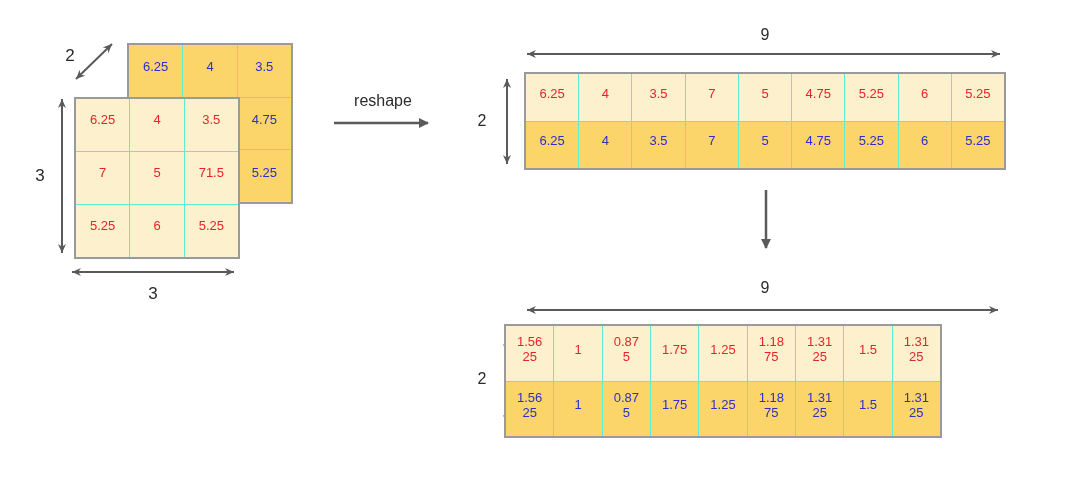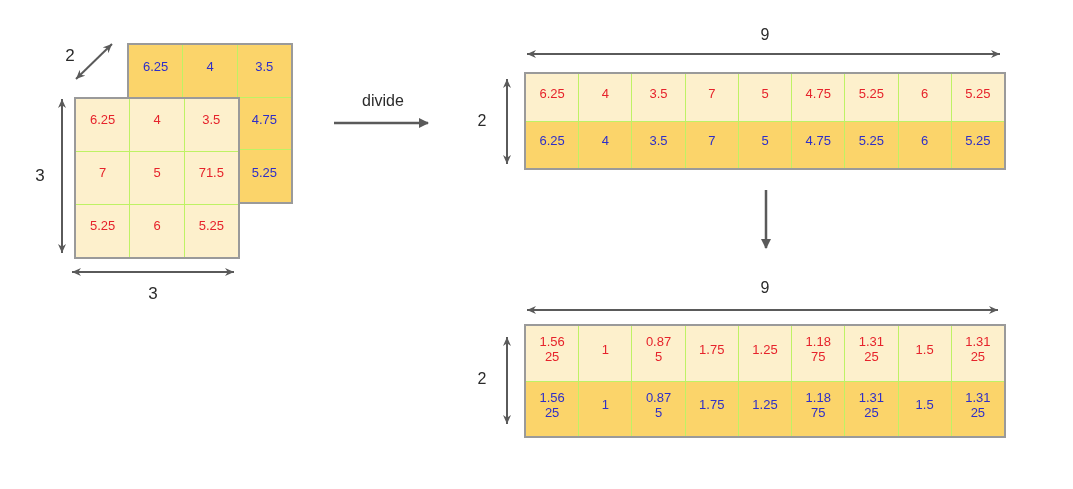--- a/index.html
+++ b/index.html
@@ -4,37 +4,37 @@
 <style>
   html,body{margin:0;padding:0;background:#fff;}
   .canvas{
     position:relative;width:1073px;height:489px;background:#ffffff;overflow:hidden;
     font-family:"Liberation Sans","DejaVu Sans",sans-serif;color:#2b2b2b;
   }
   .arrows{position:absolute;left:0;top:0;width:1073px;height:489px;pointer-events:none;}
   .label{position:absolute;font-size:16px;color:#2b2b2b;}
   .label.center{text-align:center;}
   .grid{
-    position:absolute;display:grid;gap:1px;background:#bef264;
+    position:absolute;display:grid;gap:1px;background:#5eead4;
     border:2px solid #9a9a9a;box-sizing:border-box;
   }
   .grid .cell{
     display:flex;align-items:center;justify-content:center;
     font-size:13px;line-height:15px;text-align:center;white-space:pre-line;
     padding-bottom:8px;box-sizing:border-box;
   }
   .grid-back{left:127px;top:43px;width:166px;height:161px;
     grid-template-columns:repeat(3,1fr);grid-template-rows:repeat(3,1fr);z-index:1;}
   .grid-back .cell{background:#FBD46A;color:#2E2EC8;}
   .grid-front{left:74px;top:97px;width:166px;height:162px;
     grid-template-columns:repeat(3,1fr);grid-template-rows:repeat(3,1fr);z-index:2;}
   .grid-front .cell{background:#FDF0CC;color:#E6232B;padding-bottom:12px;}
   .grid-flat{grid-template-columns:repeat(9,1fr);grid-template-rows:repeat(2,1fr);}
   .grid-reshaped{left:524px;top:72px;width:482px;height:98px;}
-  .grid-divided{left:524px;top:324px;width:482px;height:114px;}
+  .grid-divided{left:504px;top:324px;width:438px;height:114px;}
   .grid-flat .cell:nth-child(-n+9){background:#FDF0CC;color:#E6232B;}
   .grid-flat .cell:nth-child(n+10){background:#FBD46A;color:#2E2EC8;}
   .lbl-17{font-size:17px;}
 </style>
 </head>
 <body>
 
 <div class="canvas">
 
   <svg class="arrows" viewBox="0 0 1073 489">
@@ -54,21 +54,21 @@
     <line x1="507" y1="79" x2="507" y2="164" stroke="#5A5A5A" stroke-width="2" marker-start="url(#dim)" marker-end="url(#dim)"></line>
     <line x1="766" y1="190" x2="766" y2="248" stroke="#5A5A5A" stroke-width="2.5" marker-end="url(#solid)"></line>
     <line x1="527" y1="310" x2="998" y2="310" stroke="#5A5A5A" stroke-width="2" marker-start="url(#dim)" marker-end="url(#dim)"></line>
     <line x1="507" y1="337" x2="507" y2="424" stroke="#5A5A5A" stroke-width="2" marker-start="url(#dim)" marker-end="url(#dim)"></line>
   </svg>
 
   <div class="label center lbl-17" style="left:58px;top:46px;width:24px;">2</div>
   <div class="label center lbl-17" style="left:28px;top:166px;width:24px;">3</div>
   <div class="label center lbl-17" style="left:141px;top:284px;width:24px;">3</div>
 
-  <div class="label center" style="left:331px;top:92px;width:104px;">divide</div>
+  <div class="label center" style="left:331px;top:92px;width:104px;">reshape</div>
 
   <div class="label center" style="left:524px;top:26px;width:482px;">9</div>
   <div class="label center" style="left:470px;top:112px;width:24px;">2</div>
 
 
   <div class="label center" style="left:524px;top:279px;width:482px;">9</div>
   <div class="label center" style="left:470px;top:370px;width:24px;">2</div>
 
   <div class="grid grid-back">
       <div class="cell">6.25</div>

